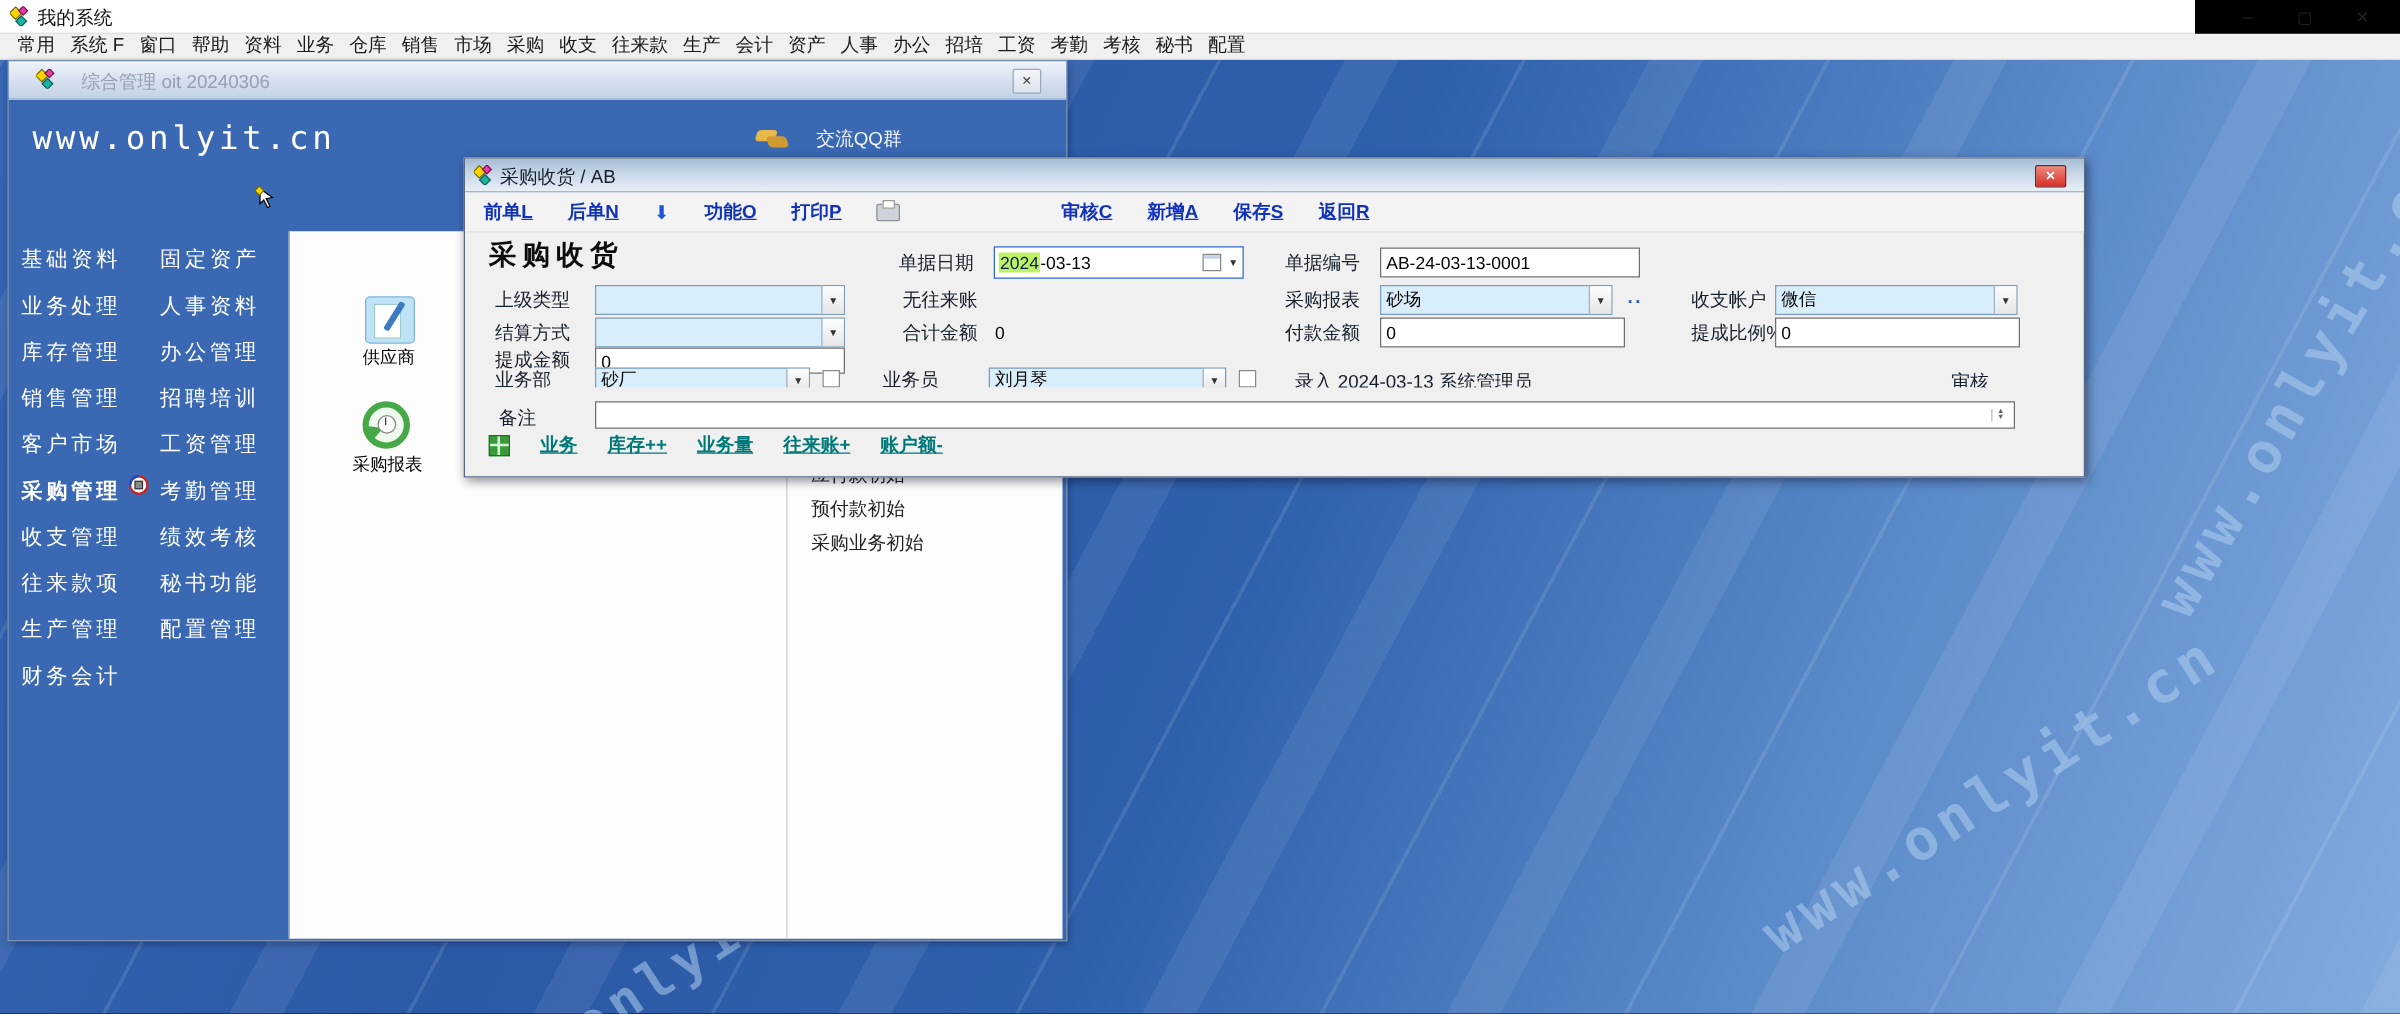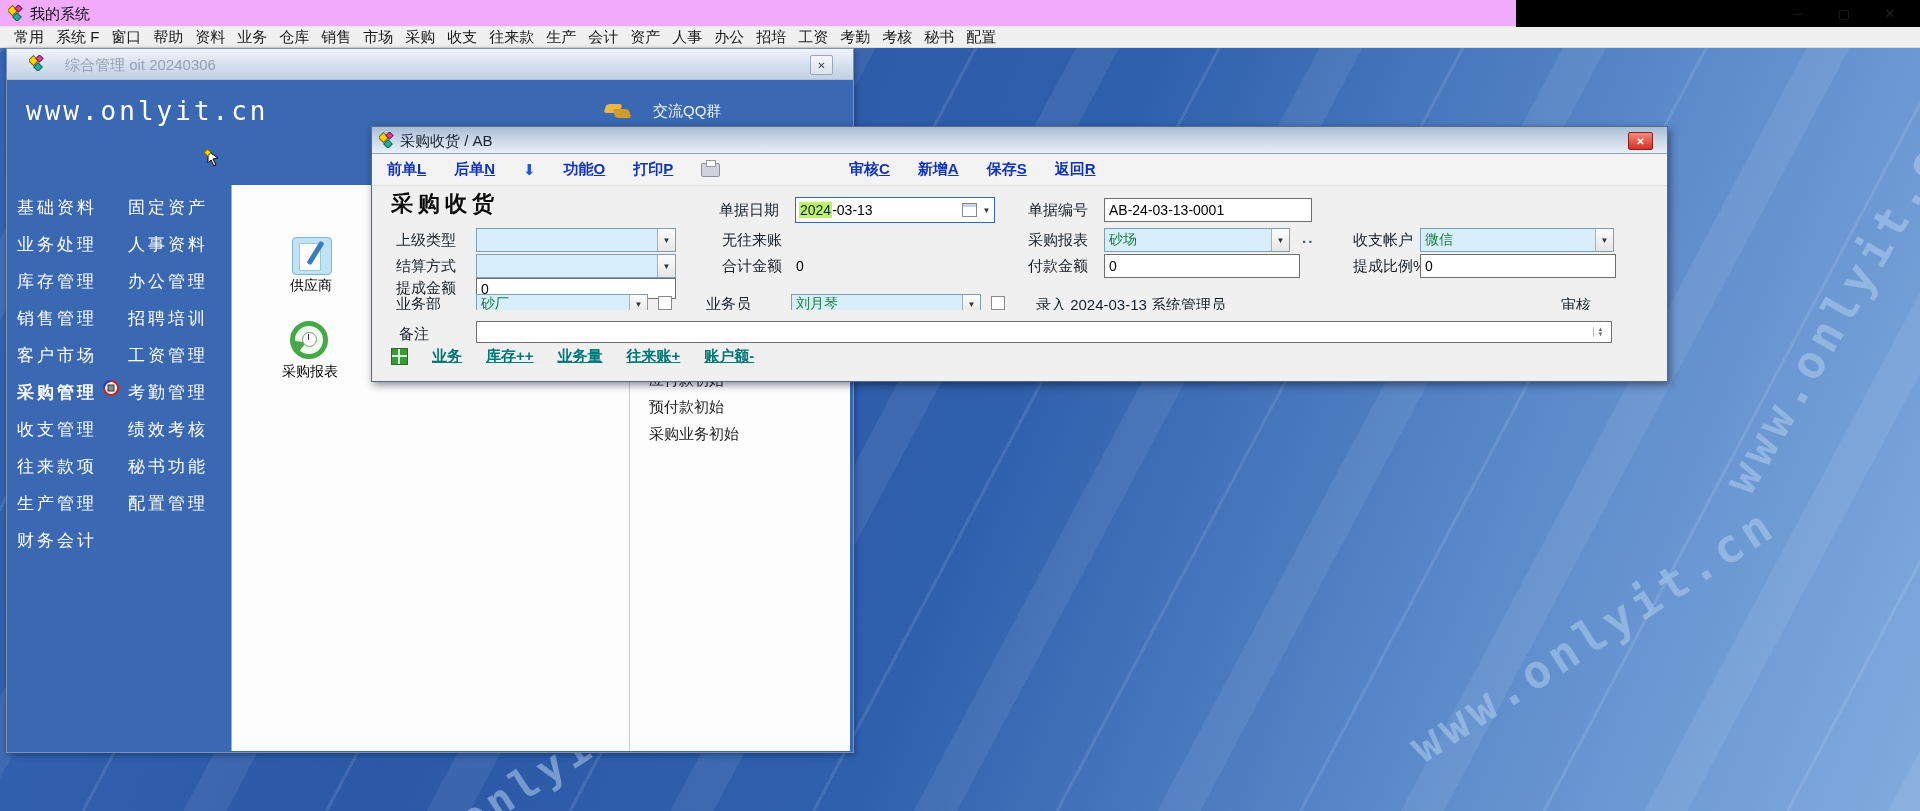--- a/index.html
+++ b/index.html
@@ -1,27 +1,27 @@
 <!DOCTYPE html>
 <html><head>
 <meta charset="utf-8">
 <style>
   html,body{margin:0;padding:0;background:#000;}
   .screen{position:relative;width:1920px;height:811px;overflow:hidden;
     font-family:"Liberation Sans",sans-serif;-webkit-font-smoothing:antialiased;}
   .abs{position:absolute;}
 
   
-  .titlebar{left:0;top:0;width:1516px;height:26px;background:#f0abfc;border-bottom:1px solid #e6e6e6;}
+  .titlebar{left:0;top:0;width:1756px;height:26px;background:#ffffff;border-bottom:1px solid #e6e6e6;}
   .app-icon{left:8px;top:5px;}
   .app-title{left:30px;top:5px;font-size:15px;color:#111;}
   .winbtn{top:0;width:44px;height:26px;display:flex;align-items:center;justify-content:center;
     font-size:13px;color:#222;cursor:default;}
   .menubar{left:0;top:27px;width:1920px;height:21px;background:#f0f0f0;border-bottom:1px solid #d9d9d9;
-    display:flex;align-items:center;padding-left:8px;box-sizing:border-box;}
+    display:flex;align-items:flex-start;padding-left:8px;box-sizing:border-box;}
   .menu-item{font-size:15px;color:#1a1a1a;padding:0 6px;white-space:nowrap;}
 
   
   .desktop{left:0;top:48px;width:1920px;height:763px;
     background:linear-gradient(112deg,#3565b3 0%,#2c59a6 30%,#2f60ac 52%,#5b8aca 76%,#82abde 100%);}
   .streaks{left:0;top:0;width:1920px;height:763px;
     background:repeating-linear-gradient(118deg,rgba(255,255,255,.10) 0 3px,rgba(255,255,255,0) 3px 90px,
       rgba(255,255,255,.07) 90px 128px,rgba(255,255,255,0) 128px 215px);}
   .watermark{font-family:"DejaVu Sans Mono",monospace;font-weight:bold;white-space:nowrap;
     color:rgba(175,205,238,.55);letter-spacing:5px;}
@@ -80,21 +80,21 @@
   .blue-arrow{color:#2255dd;font-size:15px;}
   .printer{width:17px;height:12px;background:#cfd4da;border:1px solid #8a9098;border-radius:2px;position:relative;}
   .printer:before{content:"";position:absolute;left:4px;top:-4px;width:8px;height:5px;background:#fff;border:1px solid #999;}
 
   .dlg-heading{left:19px;top:62px;font-size:22px;font-weight:bold;color:#0c0c0c;letter-spacing:5px;}
   .flabel{font-size:15px;color:#16202c;white-space:nowrap;}
   .fvalue{font-size:14px;color:#000;}
   .input{background:#fff;border:1px solid #6f6f6f;font-size:14px;color:#000;
     display:flex;align-items:center;padding:0 4px;box-sizing:border-box;}
   .combo{background:#d9eefb;border:1px solid #7f9db9;display:flex;align-items:stretch;box-sizing:border-box;}
-  .combo .val{flex:1;font-size:14px;color:#15803d;display:flex;align-items:center;padding:0 4px;overflow:hidden;}
+  .combo .val{flex:1;font-size:14px;color:#000000;display:flex;align-items:center;padding:0 4px;overflow:hidden;}
   .combo .btn{width:17px;background:linear-gradient(#fdfdfd,#e6e6e6);border-left:1px solid #9db2c6;
     display:flex;align-items:center;justify-content:center;font-size:8px;color:#333;}
   .datebox{background:#fff;border:1px solid #2f66c8;display:flex;align-items:stretch;box-sizing:border-box;}
   .datebox .txt{flex:1;display:flex;align-items:center;padding:0 3px;font-size:14px;}
   .sel{background:#bef264;color:#0a1f52;padding:0 1px;}
   .calbtn{width:19px;display:flex;align-items:center;justify-content:center;}
   .cal{width:13px;height:12px;background:#fff;border:1px solid #888;position:relative;}
   .cal:before{content:"";position:absolute;left:0;top:0;width:100%;height:3px;background:#c7d3e6;}
   .drop{width:15px;display:flex;align-items:center;justify-content:center;font-size:8px;color:#333;}
   .checkbox{width:14px;height:14px;background:#fff;border:1px solid #8a8a8a;box-sizing:border-box;}

